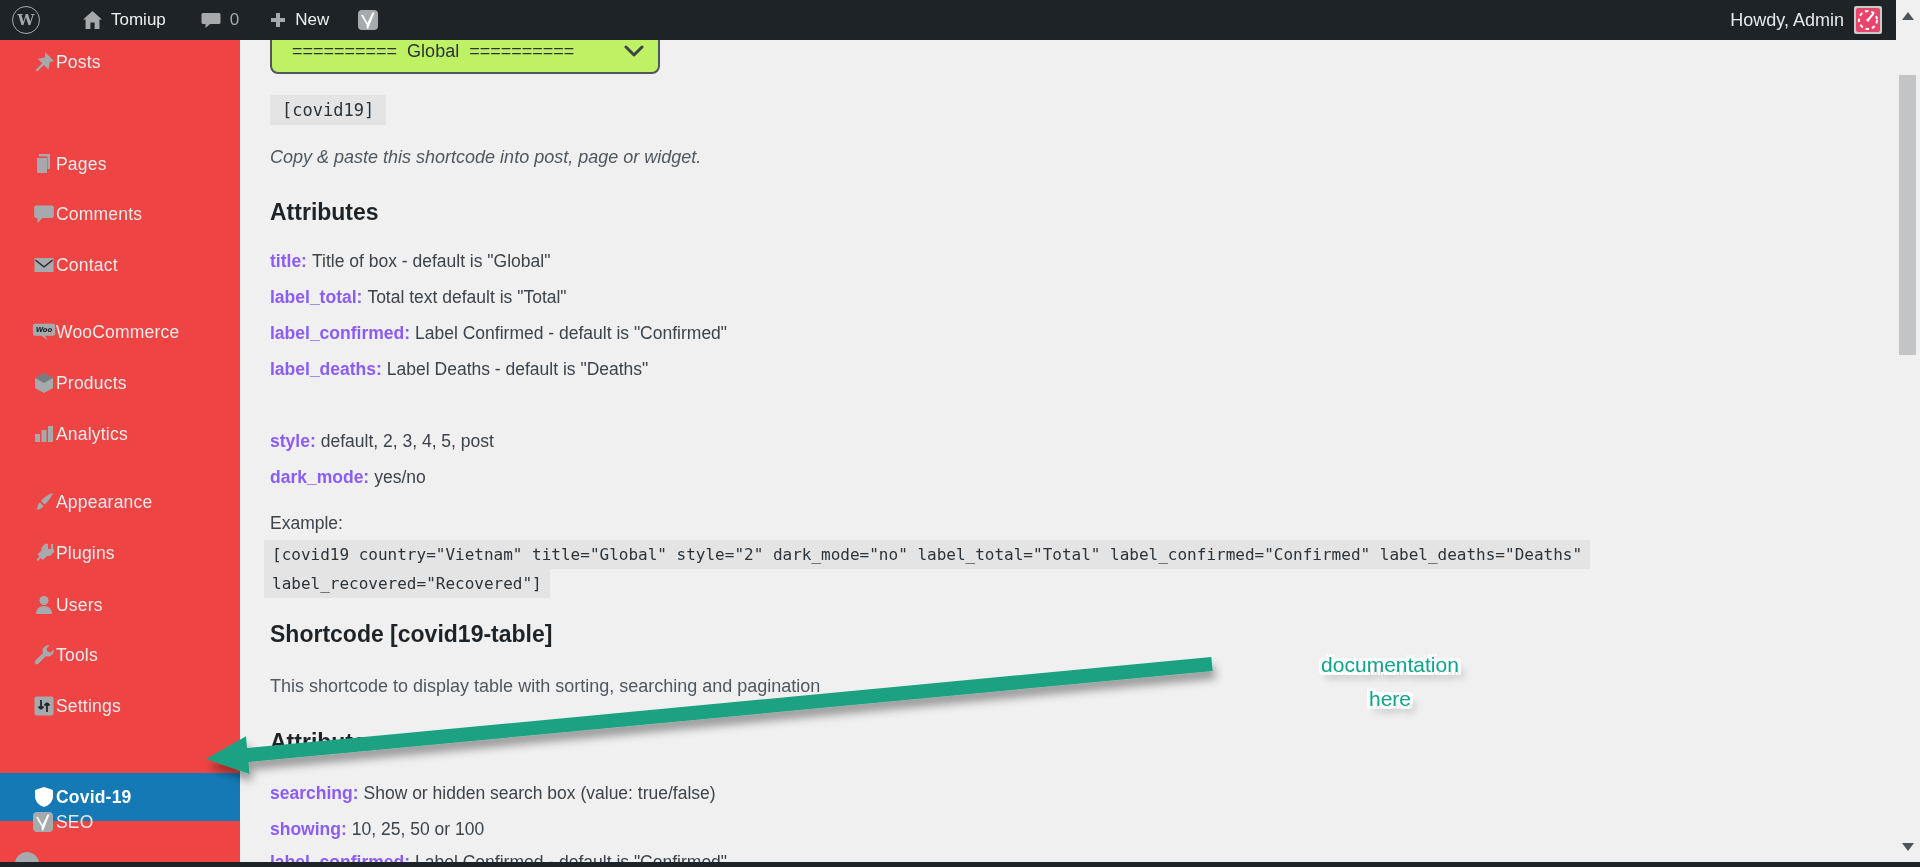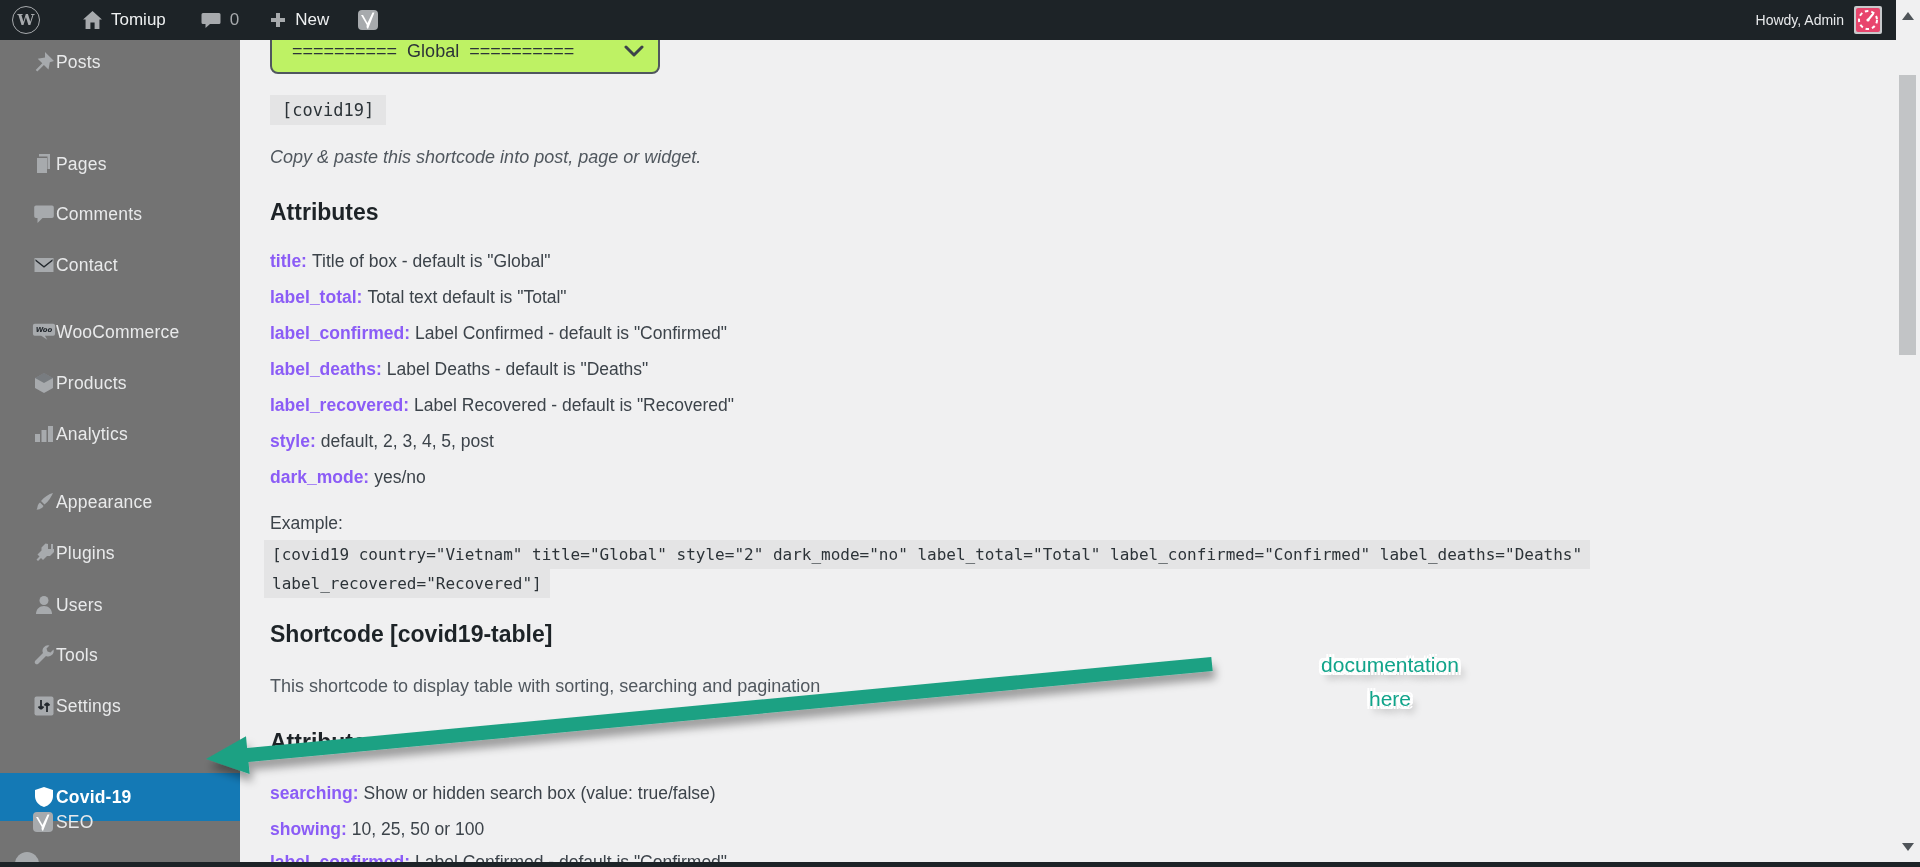--- a/index.html
+++ b/index.html
@@ -24,21 +24,21 @@
   }
   .icon{display:inline-flex; align-items:center; justify-content:center;}
   
   .vscroll{position:absolute; right:0; top:0; width:24px; height:867px; background:#f0f0f1; z-index:80;}
   .vs-up{position:absolute; left:6px; top:12px; width:0; height:0;
     border-left:6px solid transparent; border-right:6px solid transparent; border-bottom:8px solid #4f5459;}
   .vs-down{position:absolute; left:6px; top:843px; width:0; height:0;
     border-left:6px solid transparent; border-right:6px solid transparent; border-top:8px solid #4f5459;}
   .vs-thumb{position:absolute; left:3px; top:75px; width:17px; height:280px; background:#c2c4c6;}
   
-  .sidebar{position:absolute; left:0; top:40px; width:240px; height:822px; background:#737373; z-index:10; overflow:hidden;}
+  .sidebar{position:absolute; left:0; top:40px; width:240px; height:822px; background:#ef4444; z-index:10; overflow:hidden;}
   .sb-item{position:absolute; left:0; width:240px; height:44px; display:flex; align-items:center; cursor:pointer;}
   .sb-item .sb-ico{position:absolute; left:32px; width:24px; height:24px;}
   .sb-item .sb-label{position:absolute; left:56px; font-size:17.5px; color:#e9eaeb; letter-spacing:.2px;}
   .sb-item.active{background:#1479b5;}
   .sb-item.active .sb-label{color:#ffffff; font-weight:bold;}
   .sb-partial-circle{position:absolute; left:15px; top:812px; width:24px; height:24px; border-radius:50%; background:#a7aaad;}
   
   .content-el{position:absolute; z-index:20;}
   .sel{
     left:270px; top:28px; width:390px; height:46px; background:#bef264;
@@ -109,21 +109,21 @@
     </div>
     <div class="ab-item" style="margin-left:8px;">
       <span class="icon">
         <svg width="24" height="24" viewBox="0 0 24 24">
           <rect x="1" y="2" width="20" height="20" rx="4" fill="#a7aaad"></rect>
           <path d="M6 7 l4.5 8 L15.5 4.5 l2 0 L11 21 C 9.5 20 9.3 18.5 9.8 17 L4 7 Z" fill="#ffffff"></path>
         </svg>
       </span>
     </div>
     <div class="ab-right">
-      <span class="txt" style="font-size:14px;">Howdy, Admin</span>
+      <span class="txt" style="font-size:18px;">Howdy, Admin</span>
       <span class="icon">
         <svg width="28" height="28" viewBox="0 0 28 28">
           <rect x="0" y="0" width="28" height="28" rx="2" fill="#c7c9cb"></rect>
           <rect x="2" y="2" width="24" height="24" rx="2" fill="#e8456d"></rect>
           <circle cx="14" cy="14" r="9" fill="none" stroke="#ffffff" stroke-width="2" stroke-dasharray="3.5 3"></circle>
           <line x1="14" y1="14" x2="19" y2="8" stroke="#ffffff" stroke-width="2" stroke-linecap="round"></line>
           <circle cx="14" cy="14" r="1.6" fill="#ffffff"></circle>
         </svg>
       </span>
     </div>
@@ -267,21 +267,20 @@
   <code class="content-el tag">[covid19]</code>
 
   <div class="content-el copy-note">Copy &amp; paste this shortcode into post, page or widget.</div>
 
   <div class="content-el h-attr" style="left:270px; top:199px;">Attributes</div>
 
   <div class="content-el attr-row" style="left:270px; top:251px;"><b>title:</b><span>Title of box - default is "Global"</span></div>
   <div class="content-el attr-row" style="left:270px; top:287px;"><b>label_total:</b><span>Total text default is "Total"</span></div>
   <div class="content-el attr-row" style="left:270px; top:323px;"><b>label_confirmed:</b><span>Label Confirmed - default is "Confirmed"</span></div>
   <div class="content-el attr-row" style="left:270px; top:359px;"><b>label_deaths:</b><span>Label Deaths - default is "Deaths"</span></div>
-  <div class="content-el attr-row" style="left:270px; top:395px;"><b>label_recovered:</b><span>Label Recovered - default is "Recovered"</span></div>
   <div class="content-el attr-row" style="left:270px; top:431px;"><b>style:</b><span>default, 2, 3, 4, 5, post</span></div>
   <div class="content-el attr-row" style="left:270px; top:467px;"><b>dark_mode:</b><span>yes/no</span></div>
 
   <div class="content-el example-label">Example:</div>
   <div class="content-el example-code">
     <span>[covid19 country="Vietnam" title="Global" style="2" dark_mode="no" label_total="Total" label_confirmed="Confirmed" label_deaths="Deaths"</span>
     <span>label_recovered="Recovered"]</span>
   </div>
 
   <div class="content-el h-attr h2-shortcode">Shortcode [covid19-table]</div>

